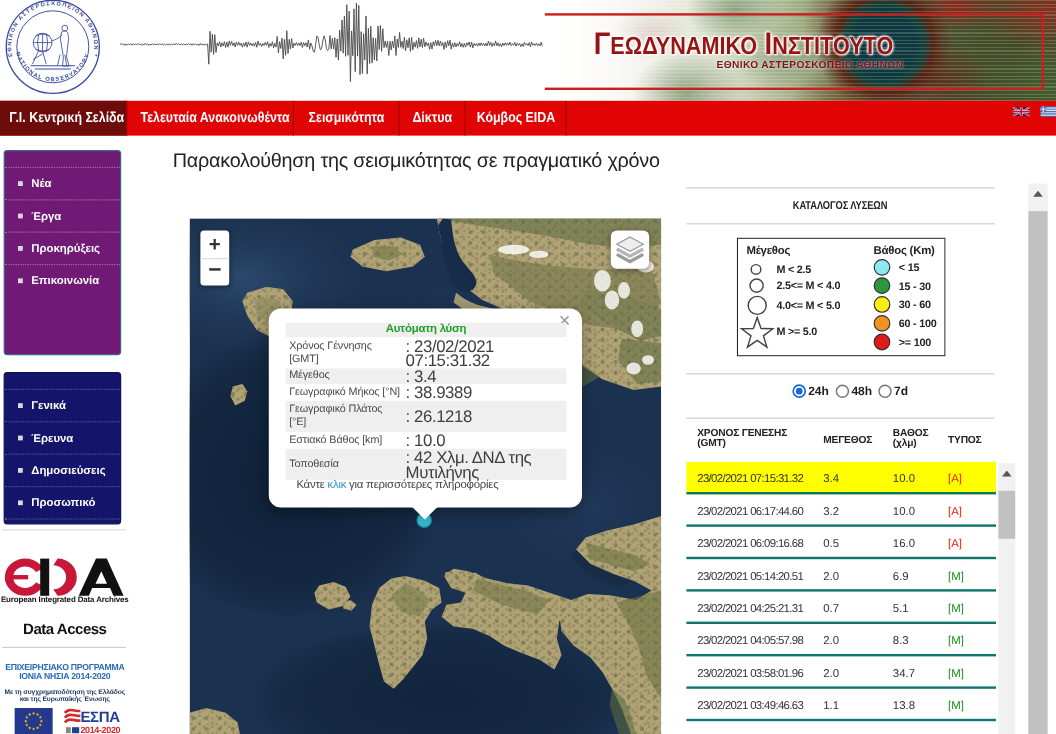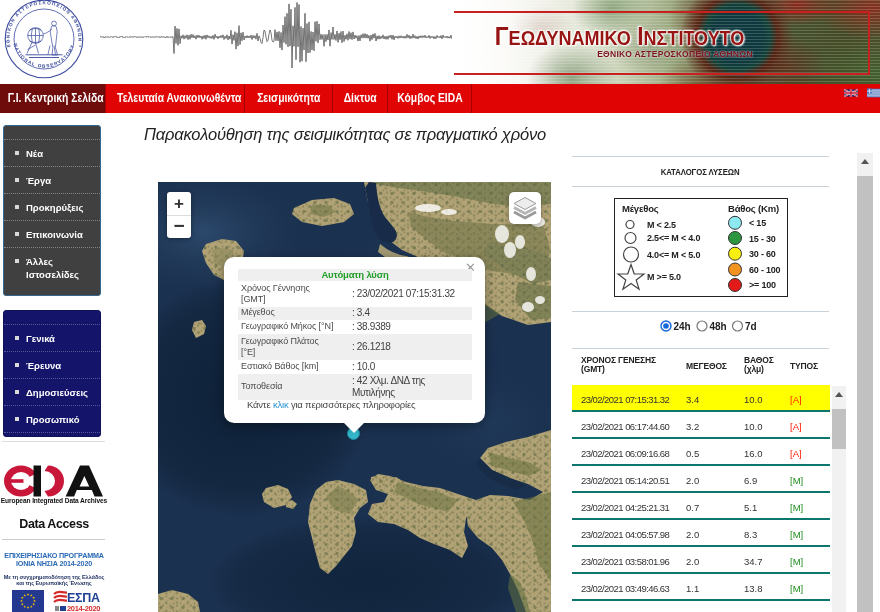--- a/index.html
+++ b/index.html
@@ -43,25 +43,25 @@
 #nav { left:0; top:84px; width:880px; height:29px; background:#e10404; }
 #nav .it { position:absolute; top:0; height:29px; line-height:29px; color:#fff;
   font-size:12px; font-weight:700; text-align:center; border-right:1px solid #a50202;
   white-space:nowrap; }
 #nav .it span { display:inline-block; transform:scaleX(.86); transform-origin:center; }
 #nav .active { background:#6e0b0b; }
 #flagUK { left:844px; top:4px; width:14px; height:10px; }
 #flagGR { left:867px; top:4px; width:13px; height:10px; }
 
 
-#h1 { left:144px; top:125px; font-size:16.5px; color:#222; letter-spacing:-.2px;font-style:italic; }
+#h1 { left:144px; top:125px; font-size:16.5px; color:#222; letter-spacing:-.2px; }
 
 
 .sbox { left:3px; width:98px; border-radius:3px; color:#fff; font-size:9.5px; font-weight:700; }
-#sbox1 { top:125px; height:171px; background:#404040; border:1px solid #35678f; }
+#sbox1 { top:125px; height:171px; background:#701a75; border:1px solid #35678f; }
 #sbox2 { top:310px; height:127px; background:#14146b; border:1px solid #101058; }
 .sbox .hd { height:14px; border-bottom:1px dotted rgba(225,238,248,.4); }
 #sbox2 .hd { border-bottom:1px dotted rgba(195,195,230,.38); }
 .sbox .mi { position:relative; padding:7px 4px 6px 22px; border-bottom:1px dotted rgba(225,238,248,.4); line-height:13px; }
 #sbox2 .mi { border-bottom:1px dotted rgba(195,195,230,.38); }
 .sbox .mi:last-child { border-bottom:none; }
 .sbox .mi::before { content:""; position:absolute; left:11px; top:11px; width:4px; height:4px; background:#d9d9d9; }
 
 
 #eidaRule1 { left:2px; top:441px; width:103px; height:1px; background:#ddd; }
@@ -86,21 +86,21 @@
 
 #popup { left:224px; top:257px; width:261px; height:166px; background:#fff; border-radius:10px;
   box-shadow:0 3px 12px rgba(0,0,0,.35); color:#4a4a4a; }
 #popup .tail { position:absolute; left:119px; top:165px; width:0; height:0;
   border-left:11px solid transparent; border-right:11px solid transparent; border-top:11px solid #fff; }
 #popup .x { position:absolute; right:9px; top:3px; color:#9a9a9a; font-size:13px; }
 .prow { position:absolute; left:14px; width:234px; }
 .pgr { background:#efefef; }
 .plab { position:absolute; left:3px; top:50%; transform:translateY(-50%); font-size:9px;
   letter-spacing:-.1px; line-height:11.5px; width:110px; }
-.pval { position:absolute; left:114px; top:50%; transform:translateY(-50%); font-size:10px;
+.pval { position:absolute; left:100px; top:50%; transform:translateY(-50%); font-size:14px;
   letter-spacing:-.35px; line-height:12px; color:#3f3f3f; }
 #phead { top:12px; height:11.5px; background:#efefef; text-align:center; color:#1f9e26;
   font-weight:700; font-size:9.5px; line-height:11.5px; letter-spacing:-.2px; }
 #pklik { position:absolute; left:23px; top:142px; font-size:9.5px; color:#444; letter-spacing:-.2px; }
 #pklik a { color:#2a93d5; }
 #marker { left:347px; top:427px; width:13px; height:13px; border-radius:50%;
   background:#35b8cb; border:1.5px solid #1d8b9d; }
 
 
 .rline { left:572px; width:257px; height:1px; background:#c9d2d8; }
@@ -193,21 +193,20 @@
 </div>
 
 <div class="abs" id="h1">Παρακολούθηση της σεισμικότητας σε πραγματικό χρόνο</div>
 
 <div class="abs sbox" id="sbox1">
   <div class="hd"></div>
   <div class="mi">Νέα</div>
   <div class="mi">Έργα</div>
   <div class="mi">Προκηρύξεις</div>
   <div class="mi">Επικοινωνία</div>
-  <div class="mi">Άλλες<br>Ιστοσελίδες</div>
 </div>
 <div class="abs sbox" id="sbox2">
   <div class="hd"></div>
   <div class="mi">Γενικά</div>
   <div class="mi">Έρευνα</div>
   <div class="mi">Δημοσιεύσεις</div>
   <div class="mi">Προσωπικό</div>
 </div>
 
 <div class="abs" id="eidaRule1"></div>

